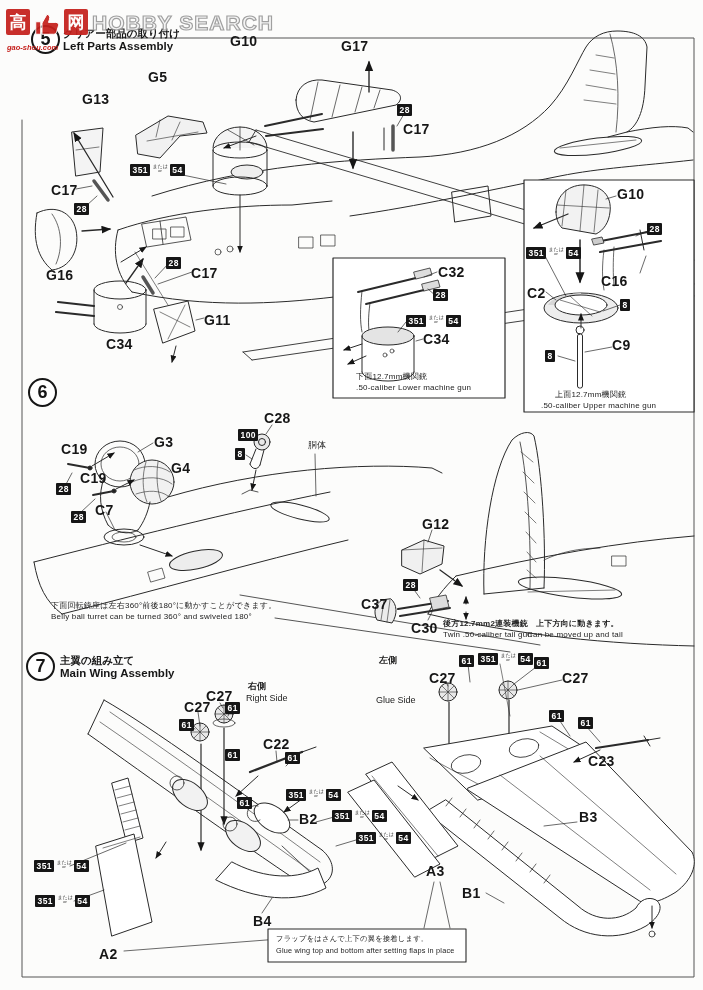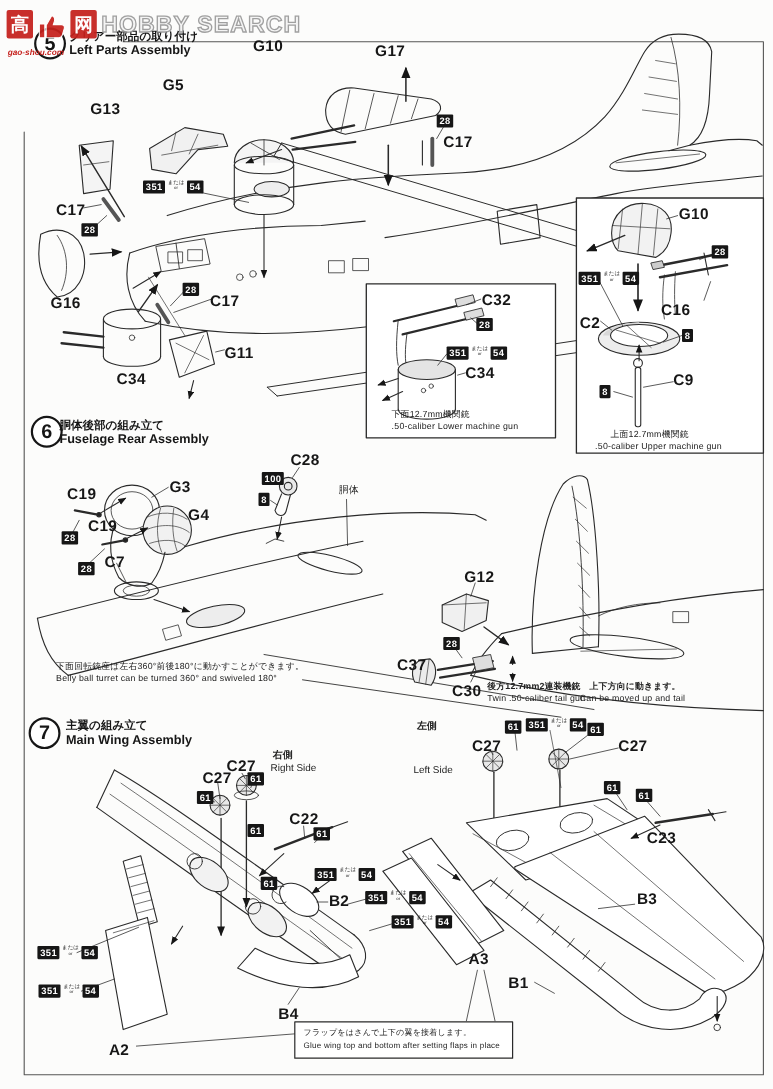--- a/index.html
+++ b/index.html
@@ -308,24 +308,20 @@
   <span class="wm-brand">HOBBY SEARCH</span>
 </div>
 <span class="wm-url">gao-shou.com</span>
 
 <div class="stepnum" style="left:31px;top:25px">5</div>
 <div class="stitle" style="left:63px;top:28px">
   <span class="jp">クリアー部品の取り付け</span>
   <span class="en">Left Parts Assembly</span>
 </div>
 <div class="stepnum" style="left:28px;top:378px">6</div>
-<div class="stitle" style="left:54px;top:382px">
-  <span class="jp">胴体後部の組み立て</span>
-  <span class="en">Fuselage Rear Assembly</span>
-</div>
 <div class="stepnum" style="left:26px;top:652px">7</div>
 <div class="stitle" style="left:60px;top:655px">
   <span class="jp">主翼の組み立て</span>
   <span class="en">Main Wing Assembly</span>
 </div>
 
 <span class="pl lbl" style="left:230px;top:34px">G10</span>
 <span class="pl lbl" style="left:341px;top:39px">G17</span>
 <span class="pl lbl" style="left:148px;top:70px">G5</span>
 <span class="pl lbl" style="left:82px;top:92px">G13</span>
@@ -413,21 +409,21 @@
 <span class="pl lbl" style="left:429px;top:671px">C27</span>
 <span class="pl lbl" style="left:562px;top:671px">C27</span>
 <span class="pl lbl" style="left:588px;top:754px">C23</span>
 <span class="pl lbl" style="left:579px;top:810px">B3</span>
 <span class="pl lbl" style="left:426px;top:864px">A3</span>
 <span class="pl lbl" style="left:462px;top:886px">B1</span>
 
 <span class="sl jnb lbl" style="left:248px;top:682px">右側</span>
 <span class="sl lbl" style="left:246px;top:694px">Right Side</span>
 <span class="sl jnb lbl" style="left:379px;top:656px">左側</span>
-<span class="sl lbl" style="left:376px;top:696px">Left Side</span>
+<span class="sl lbl" style="left:376px;top:696px">Glue Side</span>
 
 <span class="chip lbl" style="left:225px;top:702px">61</span>
 <span class="chip lbl" style="left:179px;top:719px">61</span>
 <span class="chip lbl" style="left:225px;top:749px">61</span>
 <span class="chip lbl" style="left:285px;top:752px">61</span>
 <span class="chip lbl" style="left:237px;top:797px">61</span>
 <span class="chip lbl" style="left:459px;top:655px">61</span>
 <span class="chip lbl" style="left:534px;top:657px">61</span>
 <span class="chip lbl" style="left:549px;top:710px">61</span>
 <span class="chip lbl" style="left:578px;top:717px">61</span>

